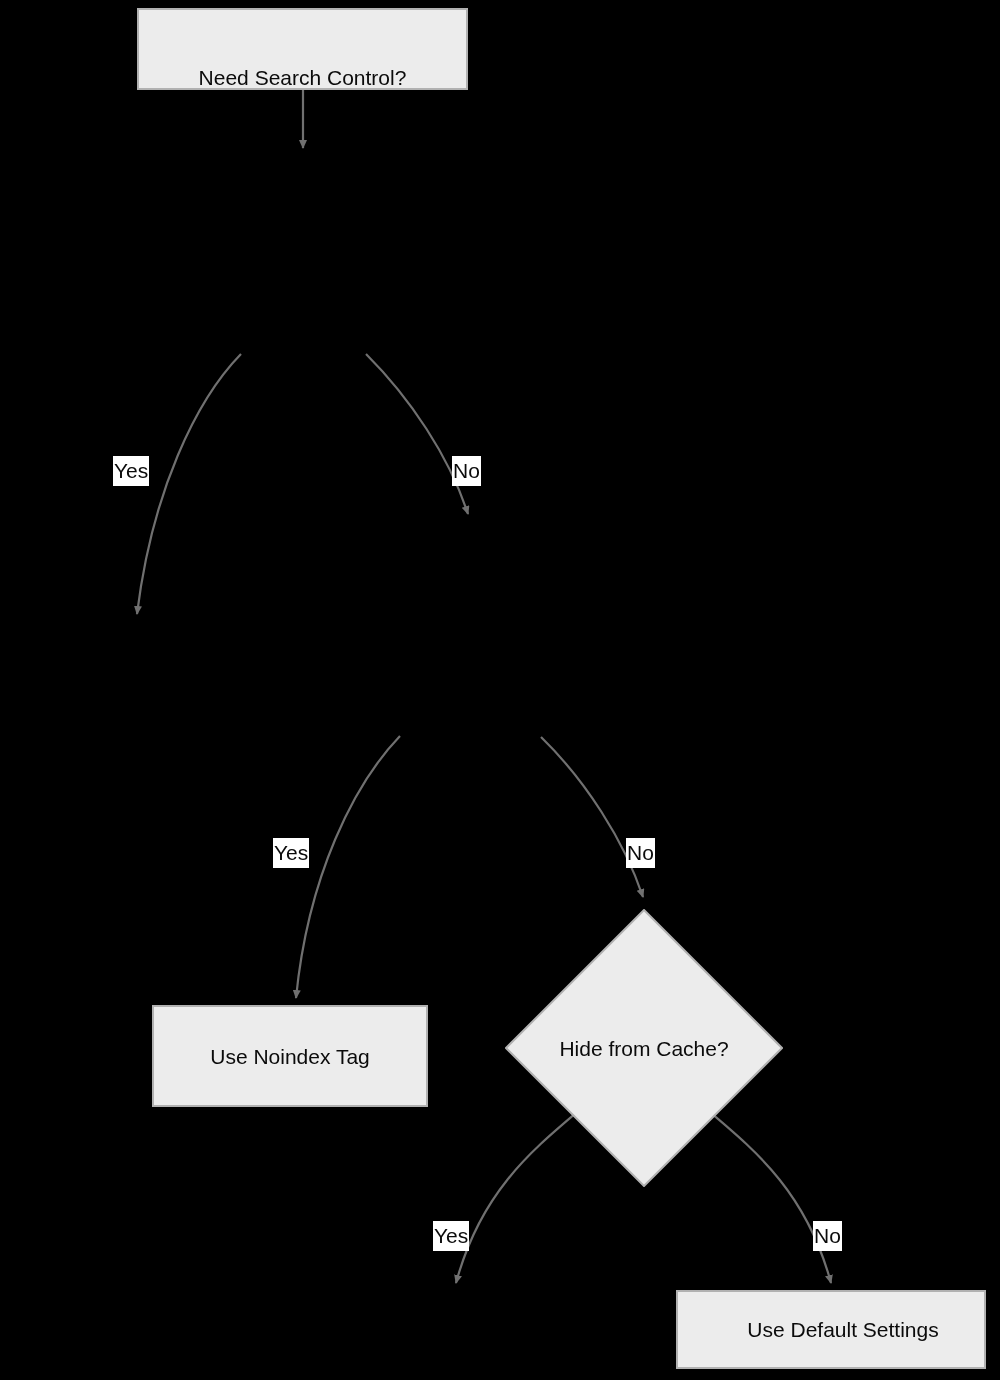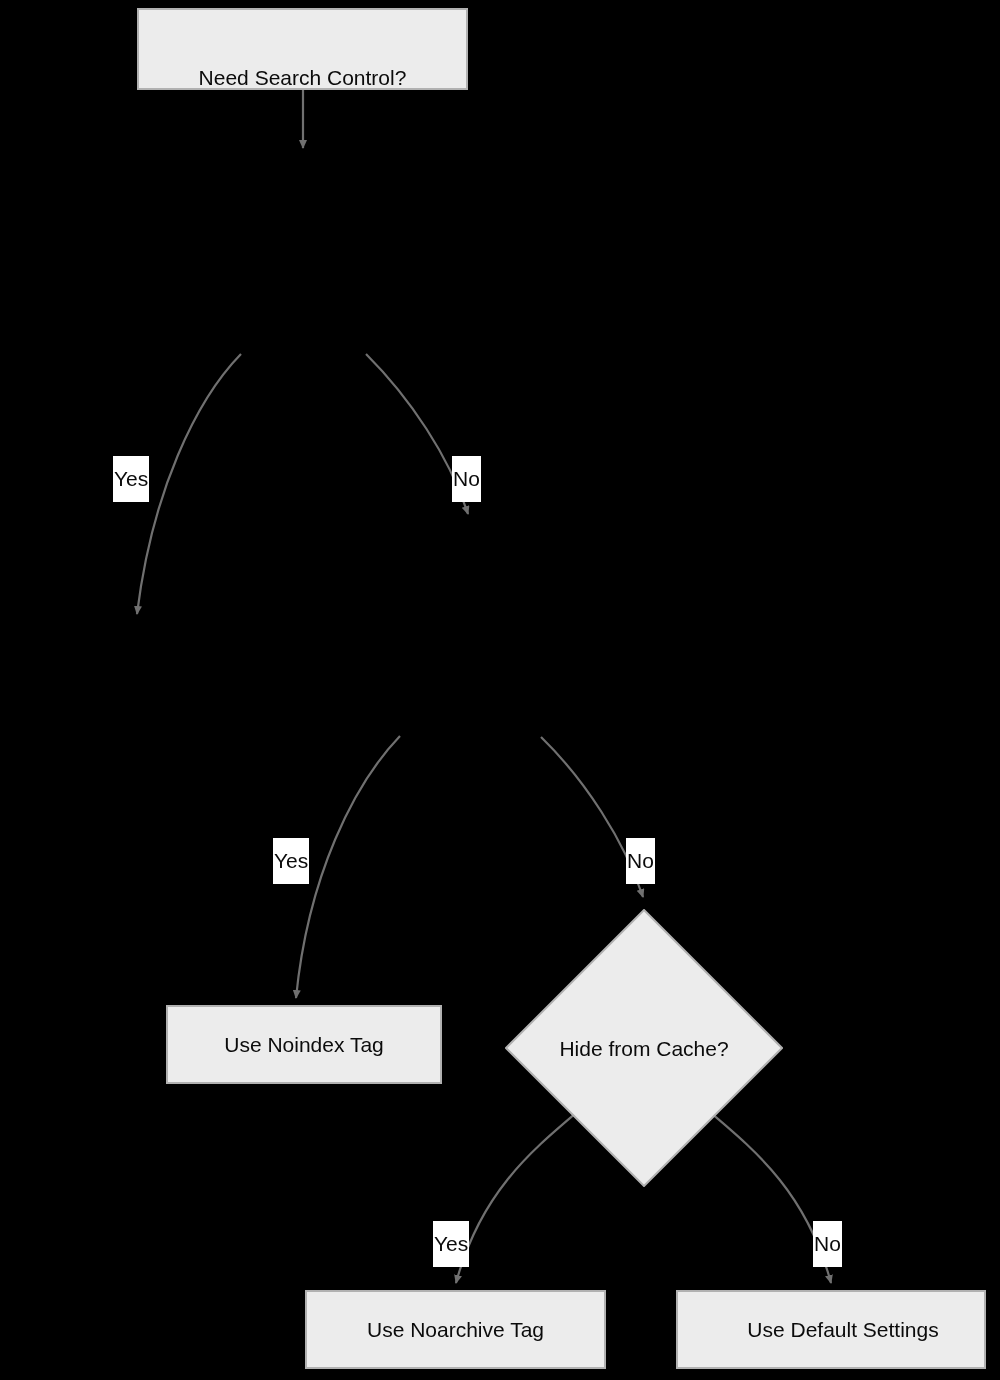--- a/index.html
+++ b/index.html
@@ -57,21 +57,21 @@
     line-height: 1;
     white-space: nowrap;
     z-index: 2;
   }
   .edge-label {
     position: absolute;
     background: #ffffff;
     color: #0b0b0b;
     font-size: 21px;
     line-height: 1.45;
-    padding: 8px 1px;
+    padding: 0 1px;
     white-space: nowrap;
     z-index: 3;
   }
 </style>
 </head>
 <body>
 
 <div id="canvas">
 
   <svg class="edges" viewBox="0 0 1000 1380">
@@ -96,34 +96,31 @@
     <path d="M711,1113 C757,1152 807,1194 831,1283" fill="none" stroke="#707070" stroke-width="2.2" marker-end="url(#arrow)"></path>
   </svg>
 
   <div class="node rect-node" style="left:137px; top:8px; width:331px; height:82px;align-items:flex-end;">
     <span class="node-label">Need Search Control?</span>
   </div>
 
 
 
 
-  <div class="node rect-node" style="left:166px; top:1005px; width:276px; height:79px;">
+  <div class="node rect-node" style="left:152px; top:1005px; width:276px; height:102px;">
     <span class="node-label">Use Noindex Tag</span>
   </div>
 
   <div class="node diamond-node" style="left:505px; top:909px; width:278px; height:278px;">
     <svg class="diamond-shape" viewBox="0 0 278 278" preserveAspectRatio="none">
       <polygon points="139,1 277,139 139,277 1,139" fill="#ececec" stroke="#b1b1b1" stroke-width="2"></polygon>
     </svg>
     <span class="node-label">Hide from Cache?</span>
   </div>
 
-  <div class="node rect-node" style="left:305px; top:1290px; width:301px; height:79px;">
-    <span class="node-label">Use Noarchive Tag</span>
-  </div>
 
   <div class="node rect-node" style="left:676px; top:1290px; width:310px; height:79px;padding-left:24px;">
     <span class="node-label">Use Default Settings</span>
   </div>
 
   <div class="edge-label" style="left:113px; top:456px;">Yes</div>
 
   <div class="edge-label" style="left:452px; top:456px;">No</div>
 
   <div class="edge-label" style="left:273px; top:838px;">Yes</div>

